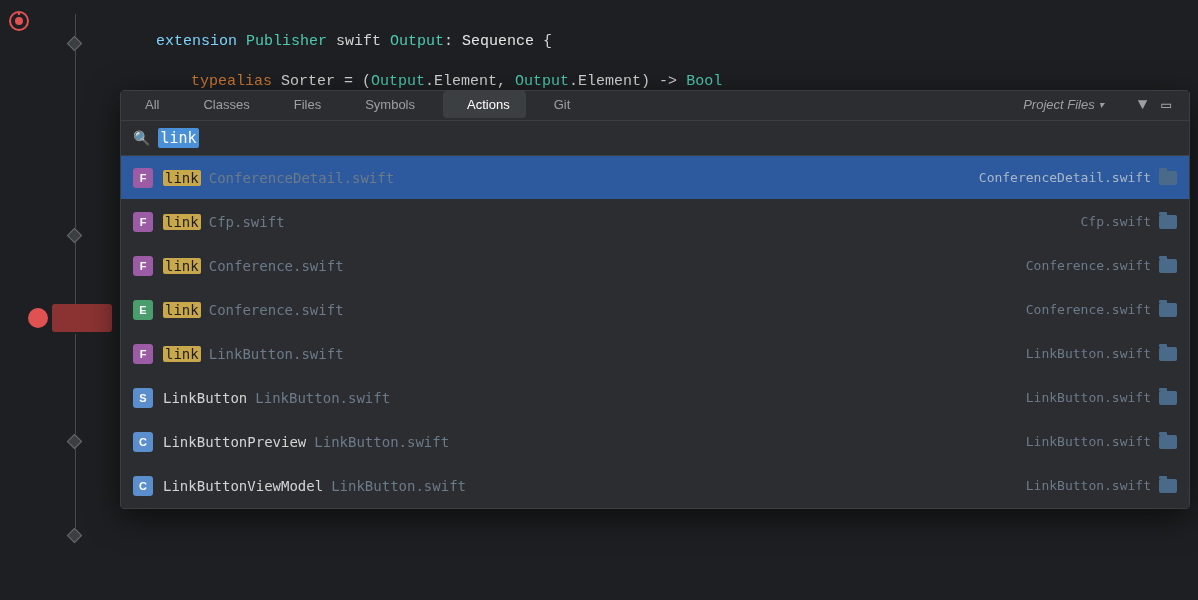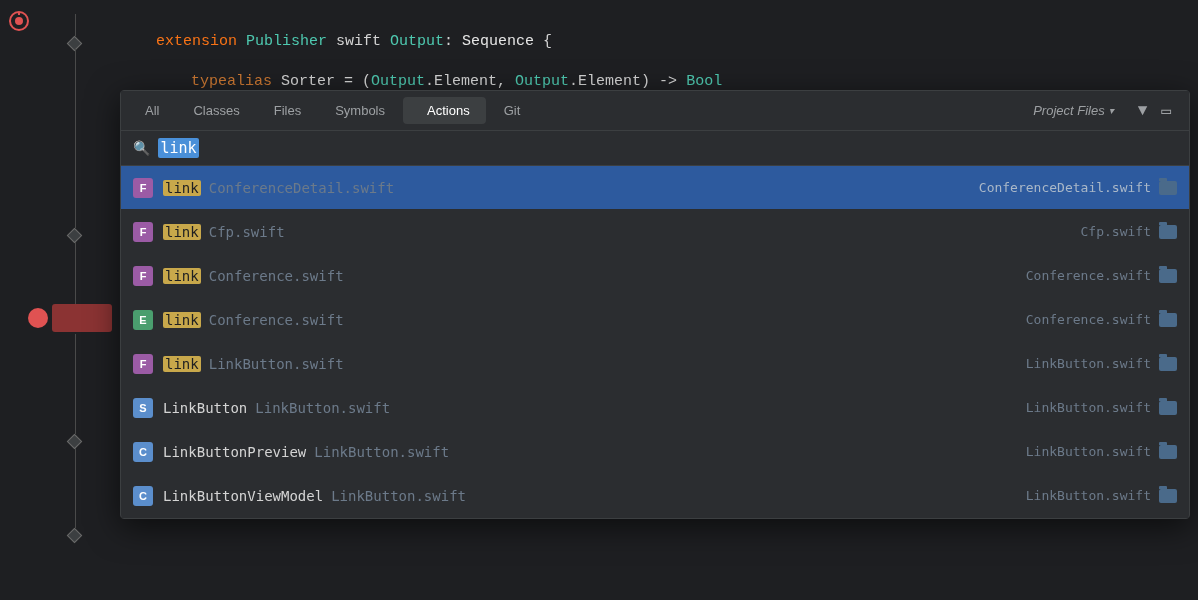--- a/index.html
+++ b/index.html
@@ -84,26 +84,26 @@
       background: #2b2d30;
       border: 1px solid #3c3f41;
       border-radius: 4px;
       box-shadow: 0 8px 32px rgba(0,0,0,0.6);
       z-index: 10;
     }
 
     
     .tab-bar {
       display: flex;
-      align-items: center;
+      align-items: flex-start;
       background: #2b2d30;
       border-bottom: 1px solid #3c3f41;
       padding: 0 8px;
-      height: 40px;
-      gap: 2px;
+      height: 30px;
+      gap: 12px;
     }
 
     .tab {
       padding: 6px 16px;
       font-size: 13px;
       color: #9da0a3;
       cursor: pointer;
       border-radius: 4px;
       font-family: 'Segoe UI', Arial, sans-serif;
     }
@@ -307,21 +307,21 @@
     <div class="breakpoint-red"></div>
     <div class="breakpoint-bar"></div>
 
     <div class="gutter-line" style="top: 334px; height: 100px;"></div>
     <div class="gutter-diamond" style="top: 436px;"></div>
     <div class="gutter-line" style="top: 448px; height: 80px;"></div>
     <div class="gutter-diamond" style="top: 530px;"></div>
   </div>
 
   <div class="code-line line1">
-    <span style="color:#f97316;margin-top:46px;">extension </span><span style="color:#4ec9b0;">Publisher</span><span style="color:#d4d4d4;"> swift </span><span style="color:#4ec9b0;">Output</span><span style="color:#d4d4d4;">: </span><span style="color:#e5e5e5;">Sequence</span><span style="color:#d4d4d4;"> {</span>
+    <span style="color:#7dd3fc;margin-top:46px;">extension </span><span style="color:#4ec9b0;">Publisher</span><span style="color:#d4d4d4;"> swift </span><span style="color:#4ec9b0;">Output</span><span style="color:#d4d4d4;">: </span><span style="color:#e5e5e5;">Sequence</span><span style="color:#d4d4d4;"> {</span>
   </div>
 
   <div class="code-line line2" style="left: 155px;">
     <span style="color:#cc7832;">typealias </span><span style="color:#d4d4d4;">Sorter = (</span><span style="color:#4ec9b0;">Output</span><span style="color:#d4d4d4;">.Element, </span><span style="color:#4ec9b0;">Output</span><span style="color:#d4d4d4;">.Element) -&gt; </span><span style="color:#4ec9b0;">Bool</span>
   </div>
 
 </div>
 
 <div class="search-popup">
 

